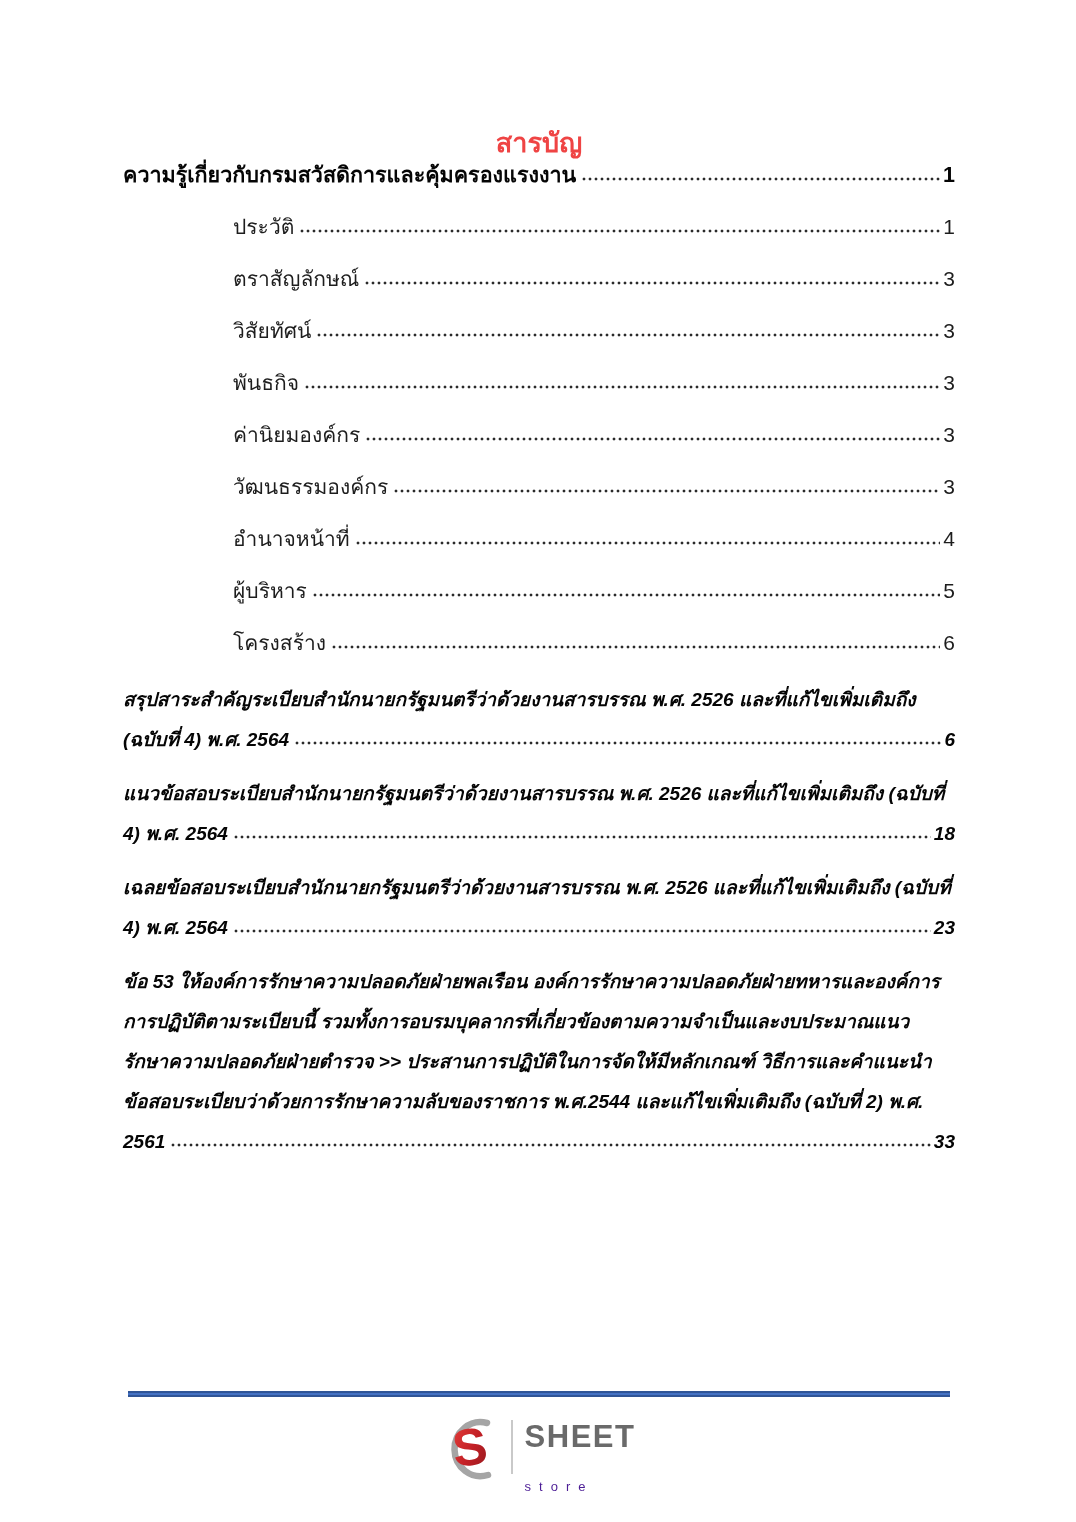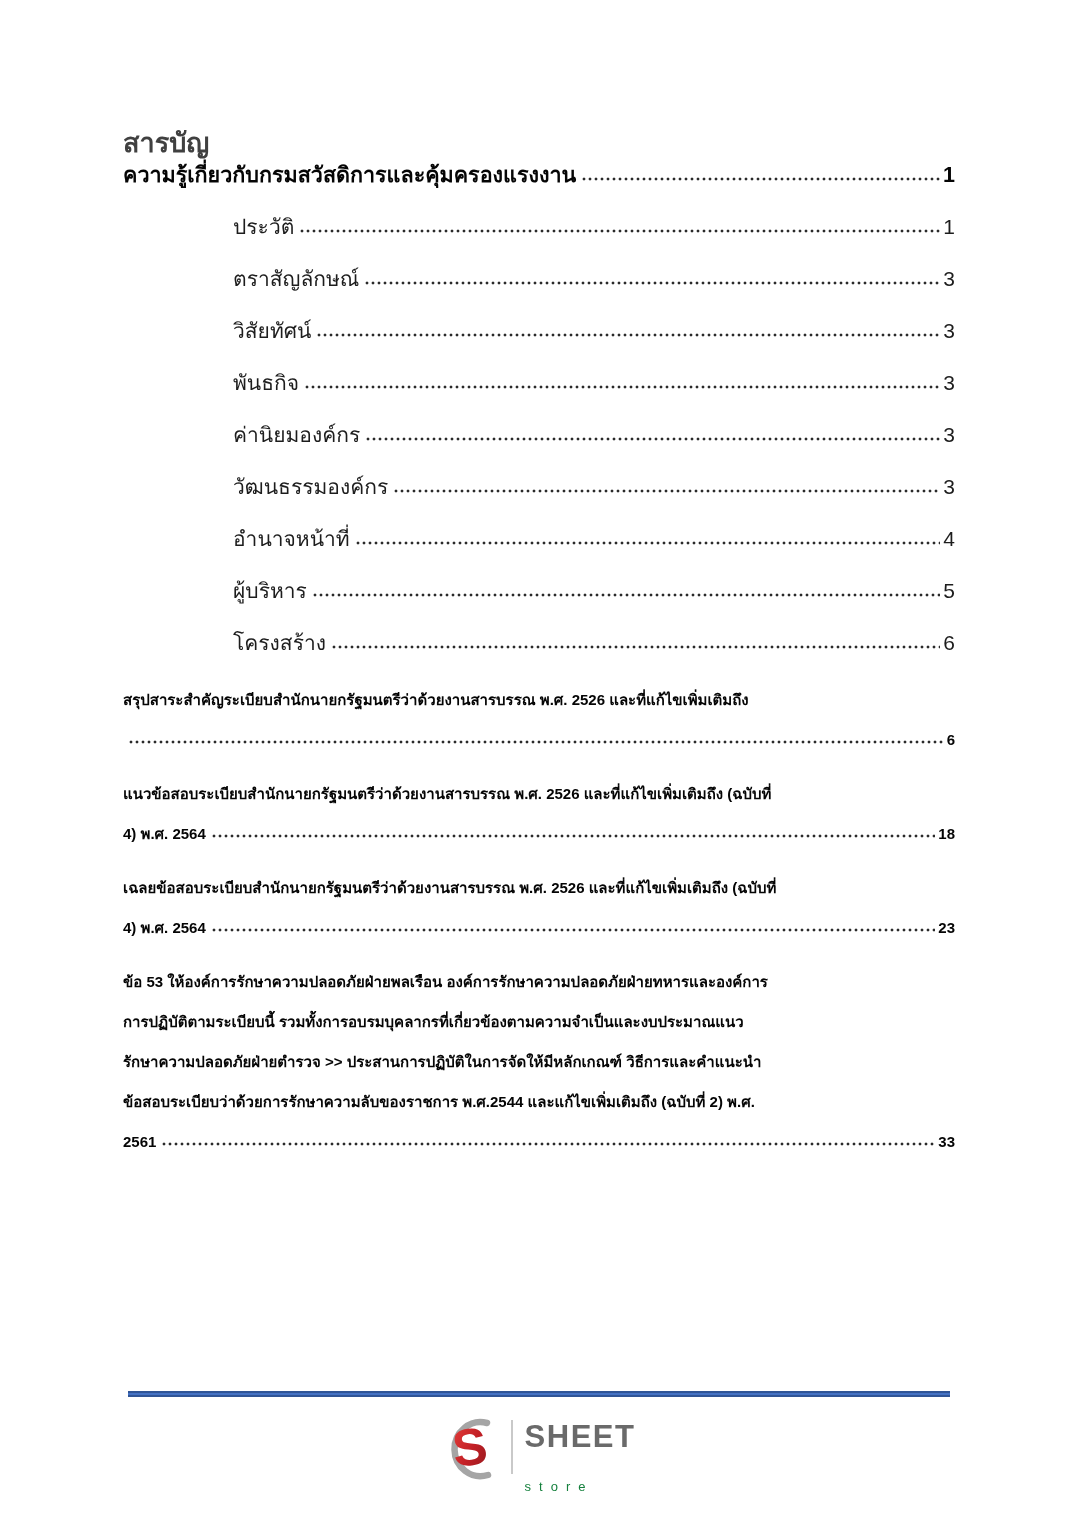--- a/index.html
+++ b/index.html
@@ -8,42 +8,43 @@
     width: 1076px; height: 1522px;
     position: relative; overflow: hidden;
     font-family: "Liberation Sans", "DejaVu Sans", sans-serif;
     color: #161616;
   }
   .sheet {
     position: absolute; inset: 0;
     padding: 126px 121px 0 123px;
   }
   .doc-title {
-    font-size: 27px; font-weight: bold; color: #404040;
+    text-align: center;
+    font-size: 27px; font-weight: bold; color: #ef4444;
     line-height: 34px;
   }
   .page-col-header {
     text-align: right;
     font-size: 22px; font-weight: bold; color: #0e0e0e;
     line-height: 30px;
     margin-top: 26px;
   }
   .toc { }
 
   .entry .line { white-space: nowrap; }
   .entry .line.last { display: flex; align-items: baseline; }
 
   
   .entry.top .line, .entry.sub .line { line-height: 30px; }
   .entry.top, .entry.sub { margin-bottom: 22px; }
   .entry.top { font-weight: bold; color: #050505; font-size: 21.5px; }
   .entry.sub { font-size: 21px; color: #1d1d1d; padding-left: 110px; }
 
   
-  .entry.section { font-weight: bold; color: #050505; font-size: 15px; margin-bottom: 14px; }
+  .entry.section { font-weight: bold; color: #050505; font-size: 19px; margin-bottom: 14px; font-style: italic; }
   .entry.section .line { line-height: 40px; }
 
   .dots {
     flex: 1 1 auto;
     height: 6px;
     margin: 0 3px 0 5px;
     background-image: radial-gradient(circle, #2a2a2a 1.25px, rgba(0,0,0,0) 1.7px);
     background-size: 6px 6px;
     background-repeat: repeat-x;
     background-position: 0 bottom;
@@ -70,21 +71,21 @@
   .logo-divider {
     width: 2px; height: 54px; background: #c9c9c9;
     flex: 0 0 auto; margin-top: 6px;
   }
   .brand-text { display: flex; flex-direction: column; margin-top: 8px; gap: 24px; }
   .brand-name {
     font-size: 31px; font-weight: bold; color: #6a6a6a;
     letter-spacing: 1.5px; line-height: 30px;
   }
   .brand-sub {
-    font-size: 13px; color: #15803d;
+    font-size: 13px; color: #4c1d95;
     letter-spacing: 8px; line-height: 18px; margin-top: 2px;
   }
 </style>
 </head>
 <body>
 
 <div class="sheet">
 
   <h1 class="doc-title">สารบัญ</h1>
 
@@ -156,20 +157,21 @@
       <div class="entry sub">
         <div class="line last">
           <span class="txt">โครงสร้าง</span>
           <span class="dots"></span>
           <span class="pg">6</span>
         </div>
       </div>
       <div class="entry section">
         <div class="line"><span class="txt">สรุปสาระสำคัญระเบียบสำนักนายกรัฐมนตรีว่าด้วยงานสารบรรณ พ.ศ. 2526 และที่แก้ไขเพิ่มเติมถึง</span></div>
         <div class="line last">
+          <span class="txt">(ฉบับที่ 4) พ.ศ. 2564</span>
           <span class="dots"></span>
           <span class="pg">6</span>
         </div>
       </div>
       <div class="entry section">
         <div class="line"><span class="txt">แนวข้อสอบระเบียบสำนักนายกรัฐมนตรีว่าด้วยงานสารบรรณ พ.ศ. 2526 และที่แก้ไขเพิ่มเติมถึง (ฉบับที่</span></div>
         <div class="line last">
           <span class="txt">4) พ.ศ. 2564</span>
           <span class="dots"></span>
           <span class="pg">18</span>

